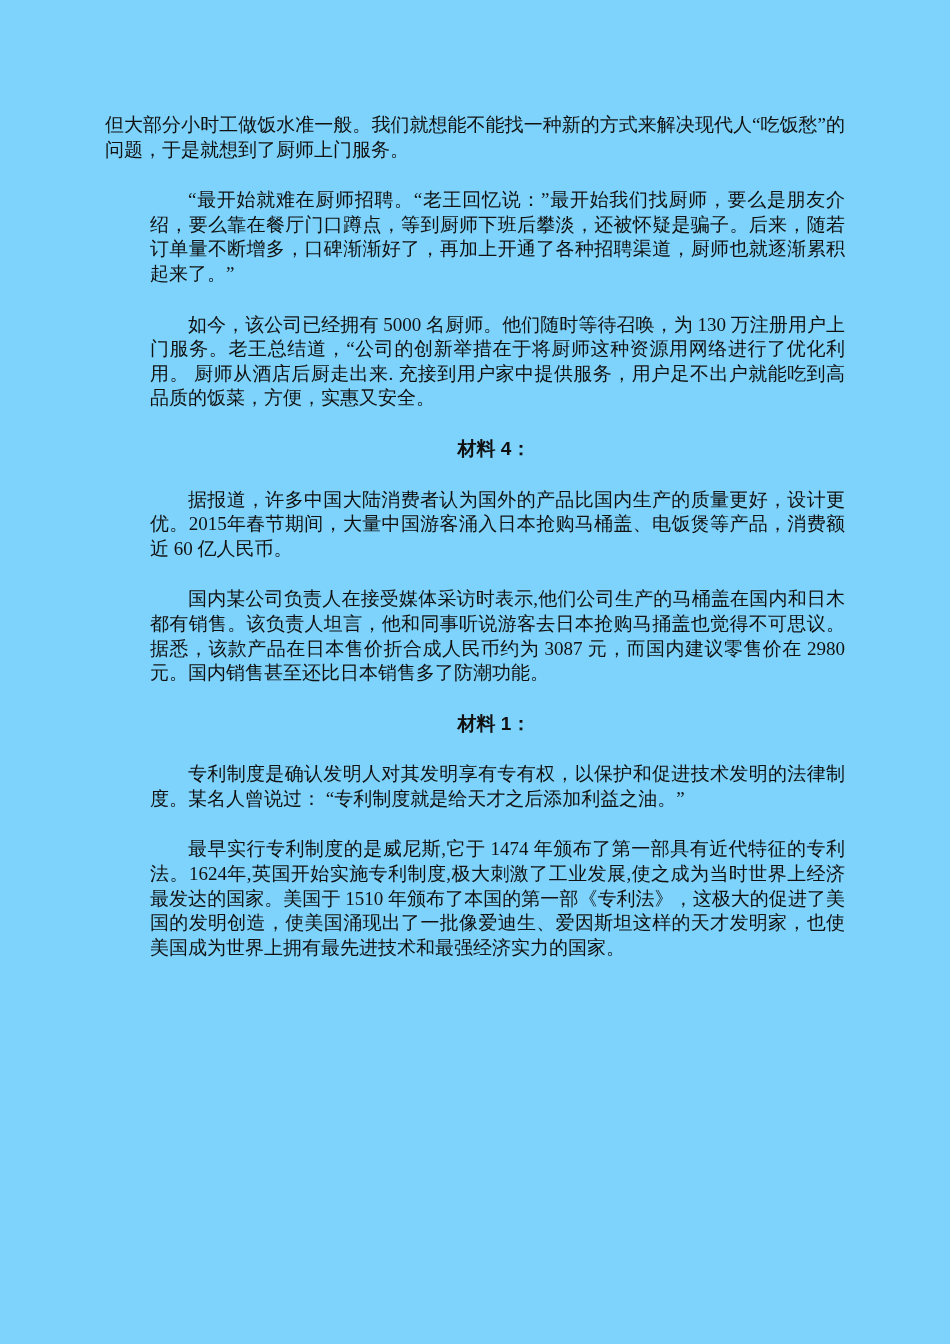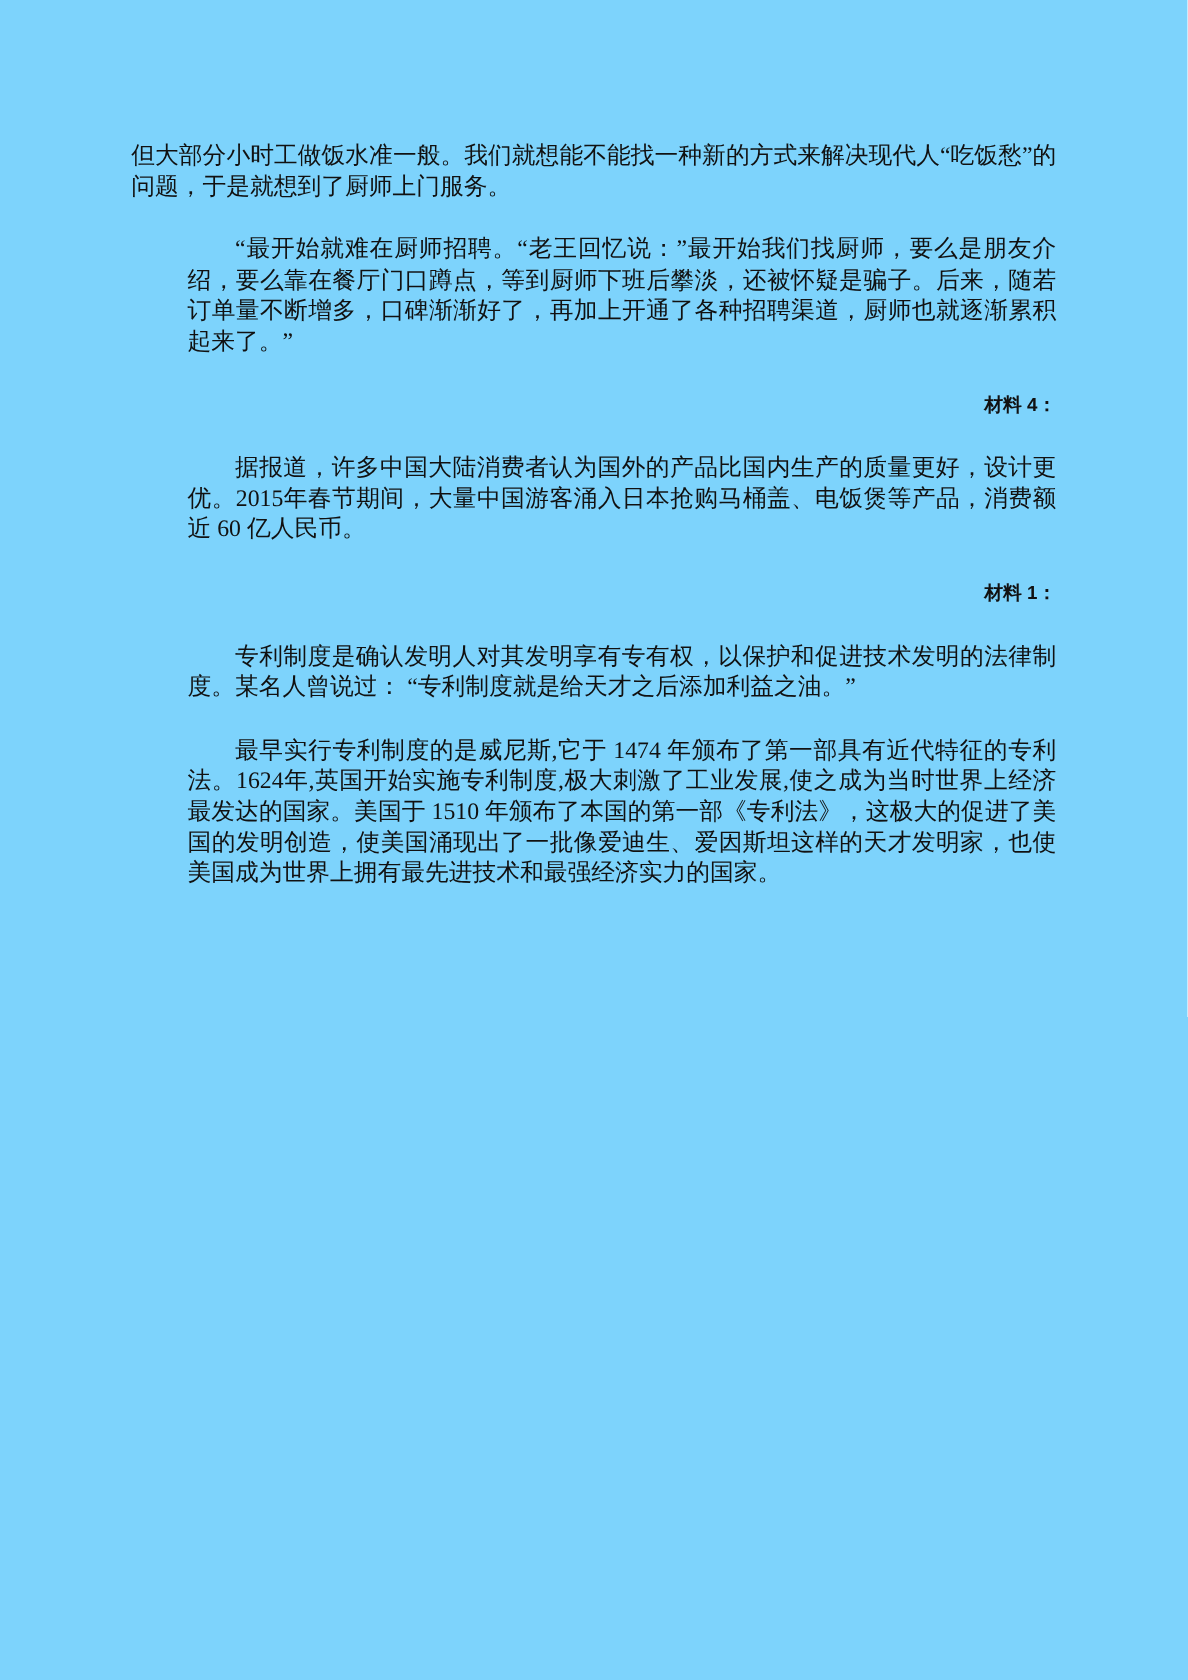--- a/index.html
+++ b/index.html
@@ -29,31 +29,33 @@
     text-justify: inter-ideograph;
     word-break: break-all;
   }
   .doc-content p.body.indent {
     text-indent: 2em;
     margin-left: 45px;
   }
   .doc-content p.heading {
     font-weight: 700;
     text-indent: 2em;
-    text-align: right;
+    text-align: center;
     font-family: "Liberation Sans", "DejaVu Sans", sans-serif;
-    font-size: 15px;
+    font-size: 19px;
   }
 </style>
 </head>
 <body>
 
 <div class="page">
   <div class="doc-content">
       <p class="body">但大部分小时工做饭水准一般。我们就想能不能找一种新的方式来解决现代人“吃饭愁”的问题，于是就想到了厨师上门服务。</p>
       <p class="body indent">“最开始就难在厨师招聘。“老王回忆说：”最开始我们找厨师，要么是朋友介绍，要么靠在餐厅门口蹲点，等到厨师下班后攀淡，还被怀疑是骗子。后来，随若订单量不断增多，口碑渐渐好了，再加上开通了各种招聘渠道，厨师也就逐渐累积起来了。”</p>
+      <p class="body indent">如今，该公司已经拥有 5000 名厨师。他们随时等待召唤，为 130 万注册用户上门服务。老王总结道，“公司的创新举措在于将厨师这种资源用网络进行了优化利用。 厨师从酒店后厨走出来. 充接到用户家中提供服务，用户足不出户就能吃到高品质的饭菜，方便，实惠又安全。</p>
       <p class="heading indent">材料 4：</p>
       <p class="body indent">据报道，许多中国大陆消费者认为国外的产品比国内生产的质量更好，设计更优。2015年春节期间，大量中国游客涌入日本抢购马桶盖、电饭煲等产品，消费额近 60 亿人民币。</p>
+      <p class="body indent">国内某公司负责人在接受媒体采访时表示,他们公司生产的马桶盖在国内和日木都有销售。该负责人坦言，他和同事听说游客去日本抢购马捅盖也觉得不可思议。据悉，该款产品在日本售价折合成人民币约为 3087 元，而国内建议零售价在 2980 元。国内销售甚至还比日本销售多了防潮功能。</p>
       <p class="heading indent">材料 1：</p>
       <p class="body indent">专利制度是确认发明人对其发明享有专有权，以保护和促进技术发明的法律制度。某名人曾说过： “专利制度就是给天才之后添加利益之油。”</p>
       <p class="body indent">最早实行专利制度的是威尼斯,它于 1474 年颁布了第一部具有近代特征的专利法。1624年,英国开始实施专利制度,极大刺激了工业发展,使之成为当时世界上经济最发达的国家。美国于 1510 年颁布了本国的第一部《专利法》，这极大的促进了美国的发明创造，使美国涌现出了一批像爱迪生、爱因斯坦这样的天才发明家，也使美国成为世界上拥有最先进技术和最强经济实力的国家。</p>
     </div>
 </div>
 
 </body></html>

